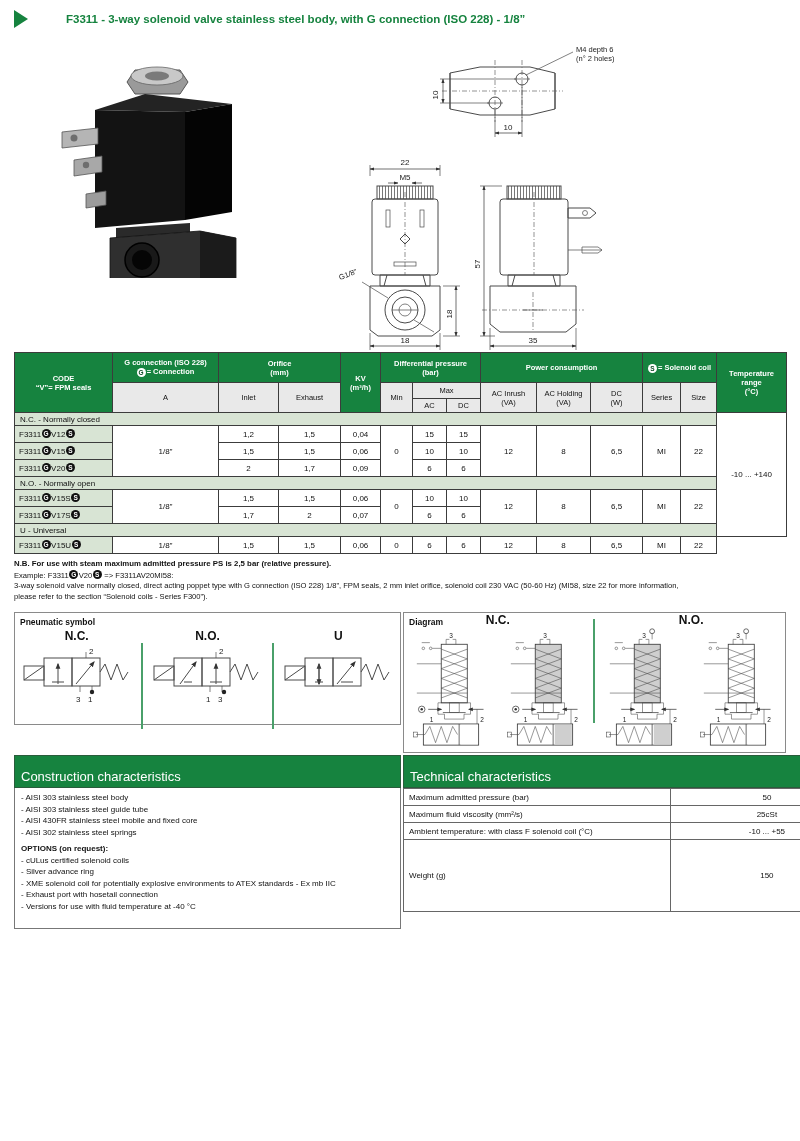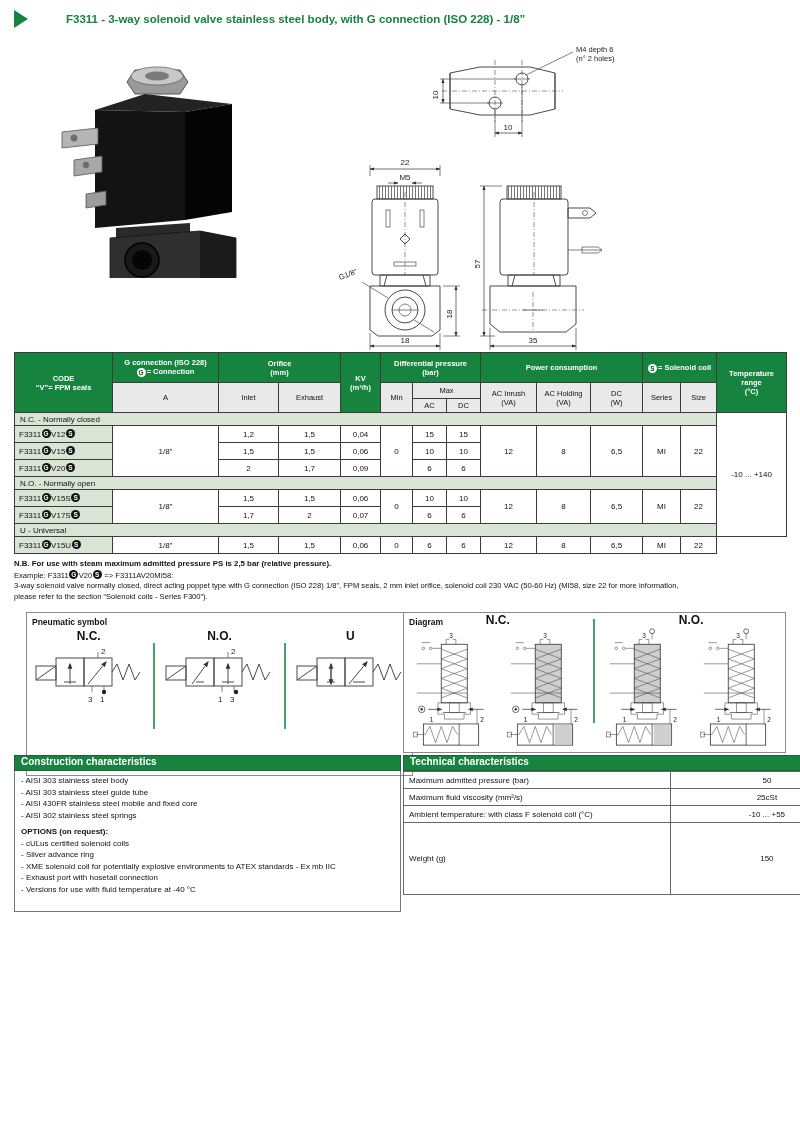--- a/index.html
+++ b/index.html
@@ -28,35 +28,35 @@
   .circ{display:inline-block;width:9px;height:9px;border-radius:50%;background:#101010;color:#fff;font-size:6.5px;line-height:9px;text-align:center;font-weight:bold;vertical-align:1px;margin:0 0.5px;}
   .circ-w{display:inline-block;width:9px;height:9px;border-radius:50%;background:#fff;color:#0c4a24;font-size:6.5px;line-height:9px;text-align:center;font-weight:bold;vertical-align:-1px;margin-right:1px;}
 
   
   .nb{left:14px;top:559px;width:772px;font-size:7.6px;line-height:10.5px;}
   .nb .b{font-weight:bold;font-size:7.8px;}
 
   
   .panel{border:1px solid #8a8a8a;background:#fff;}
   .panel-title{font-size:8.5px;font-weight:bold;padding:4px 0 0 5px;}
-  .pneu{left:26px;top:612px;width:387px;height:164px;}
+  .pneu{left:14px;top:612px;width:387px;height:113px;}
   .diag-panel{left:403px;top:612px;width:383px;height:141px;}
   .sym-row{display:flex;justify-content:space-around;align-items:flex-start;margin-top:2px;}
   .sym-block{display:flex;flex-direction:column;align-items:center;}
   .sym-label{font-size:12px;font-weight:bold;margin-bottom:1px;}
   .gdiv{width:2px;height:86px;background:#4aa06a;margin-top:14px;}
   .gdiv2{width:2px;height:104px;background:#4aa06a;margin-top:6px;}
   .diag-groups{display:flex;justify-content:space-around;margin-top:0px;}
   .diag-group{display:flex;flex-direction:column;align-items:center;}
   .diag-pair{display:flex;gap:4px;}
 
   
   .char{left:14px;top:755px;width:387px;}
   .tech{left:403px;top:755px;width:461px;}
-  .char-bar{background:var(--accent);color:#fff;font-weight:bold;font-size:10px;padding:0 0 3px 6px;border:1px solid #2a5c3c;}
+  .char-bar{background:var(--accent);color:#fff;font-weight:normal;font-size:13px;padding:13px 0 3px 6px;border:1px solid #2a5c3c;}
   .char-box{border:1px solid #777;border-top:none;padding:4px 6px 6px 6px;height:141px;font-size:8px;line-height:11.5px;}
   .char-box .opt-title{font-weight:bold;margin-top:5px;}
   table.techtbl{border-collapse:collapse;width:100%;table-layout:fixed;}
   table.techtbl td{border:1px solid #666;font-size:8px;padding:2px 5px;height:17px;}
   table.techtbl td.val{text-align:center;width:42%;}
   table.techtbl tr.tall td{height:72px;}
 
   svg text{font-family:"Liberation Sans",sans-serif;}
   svg .dimtxt{font-size:8px;fill:#222;}
   svg .notetxt{font-size:7.5px;fill:#222;}

